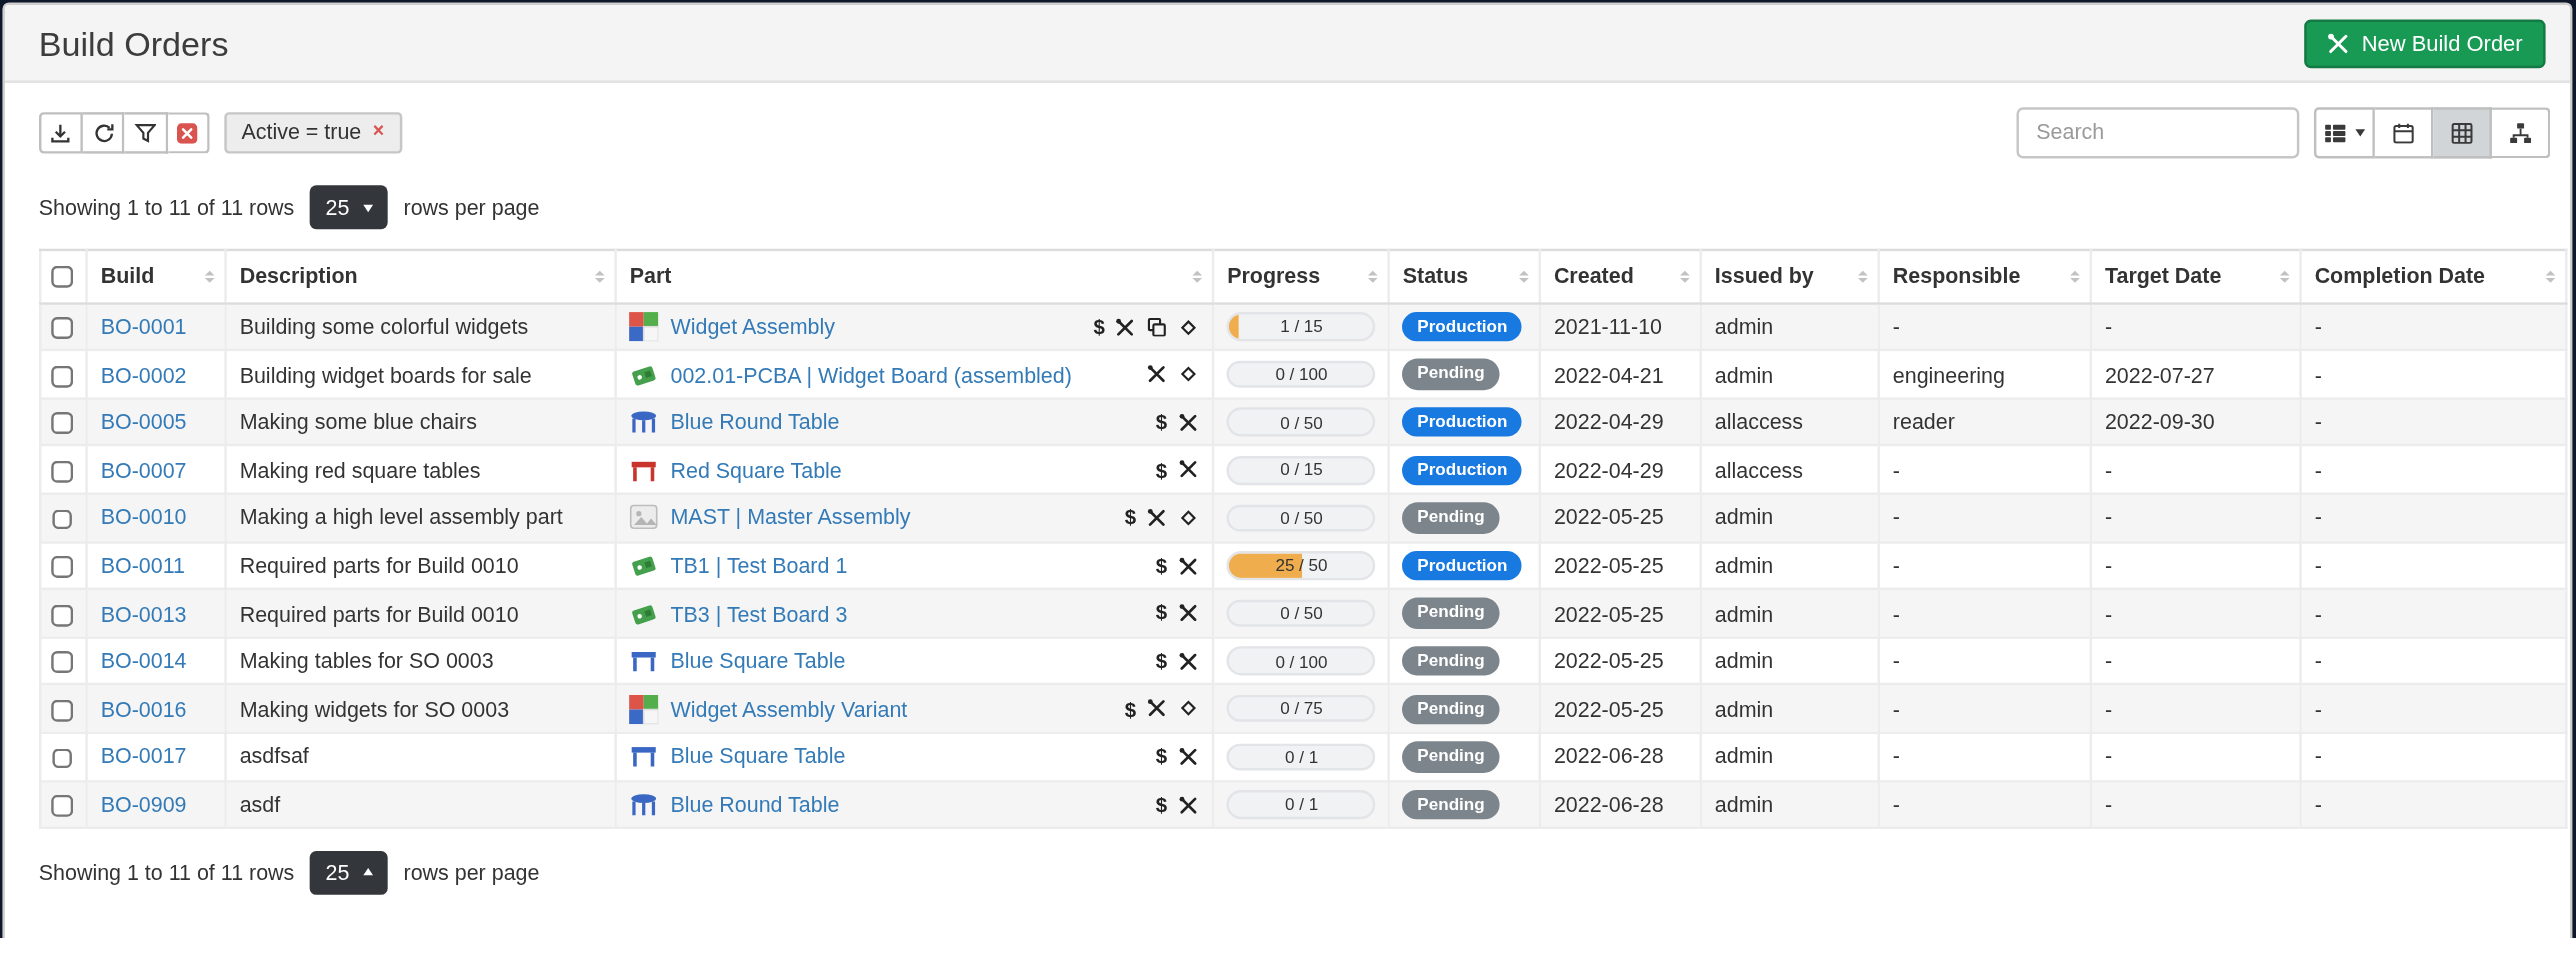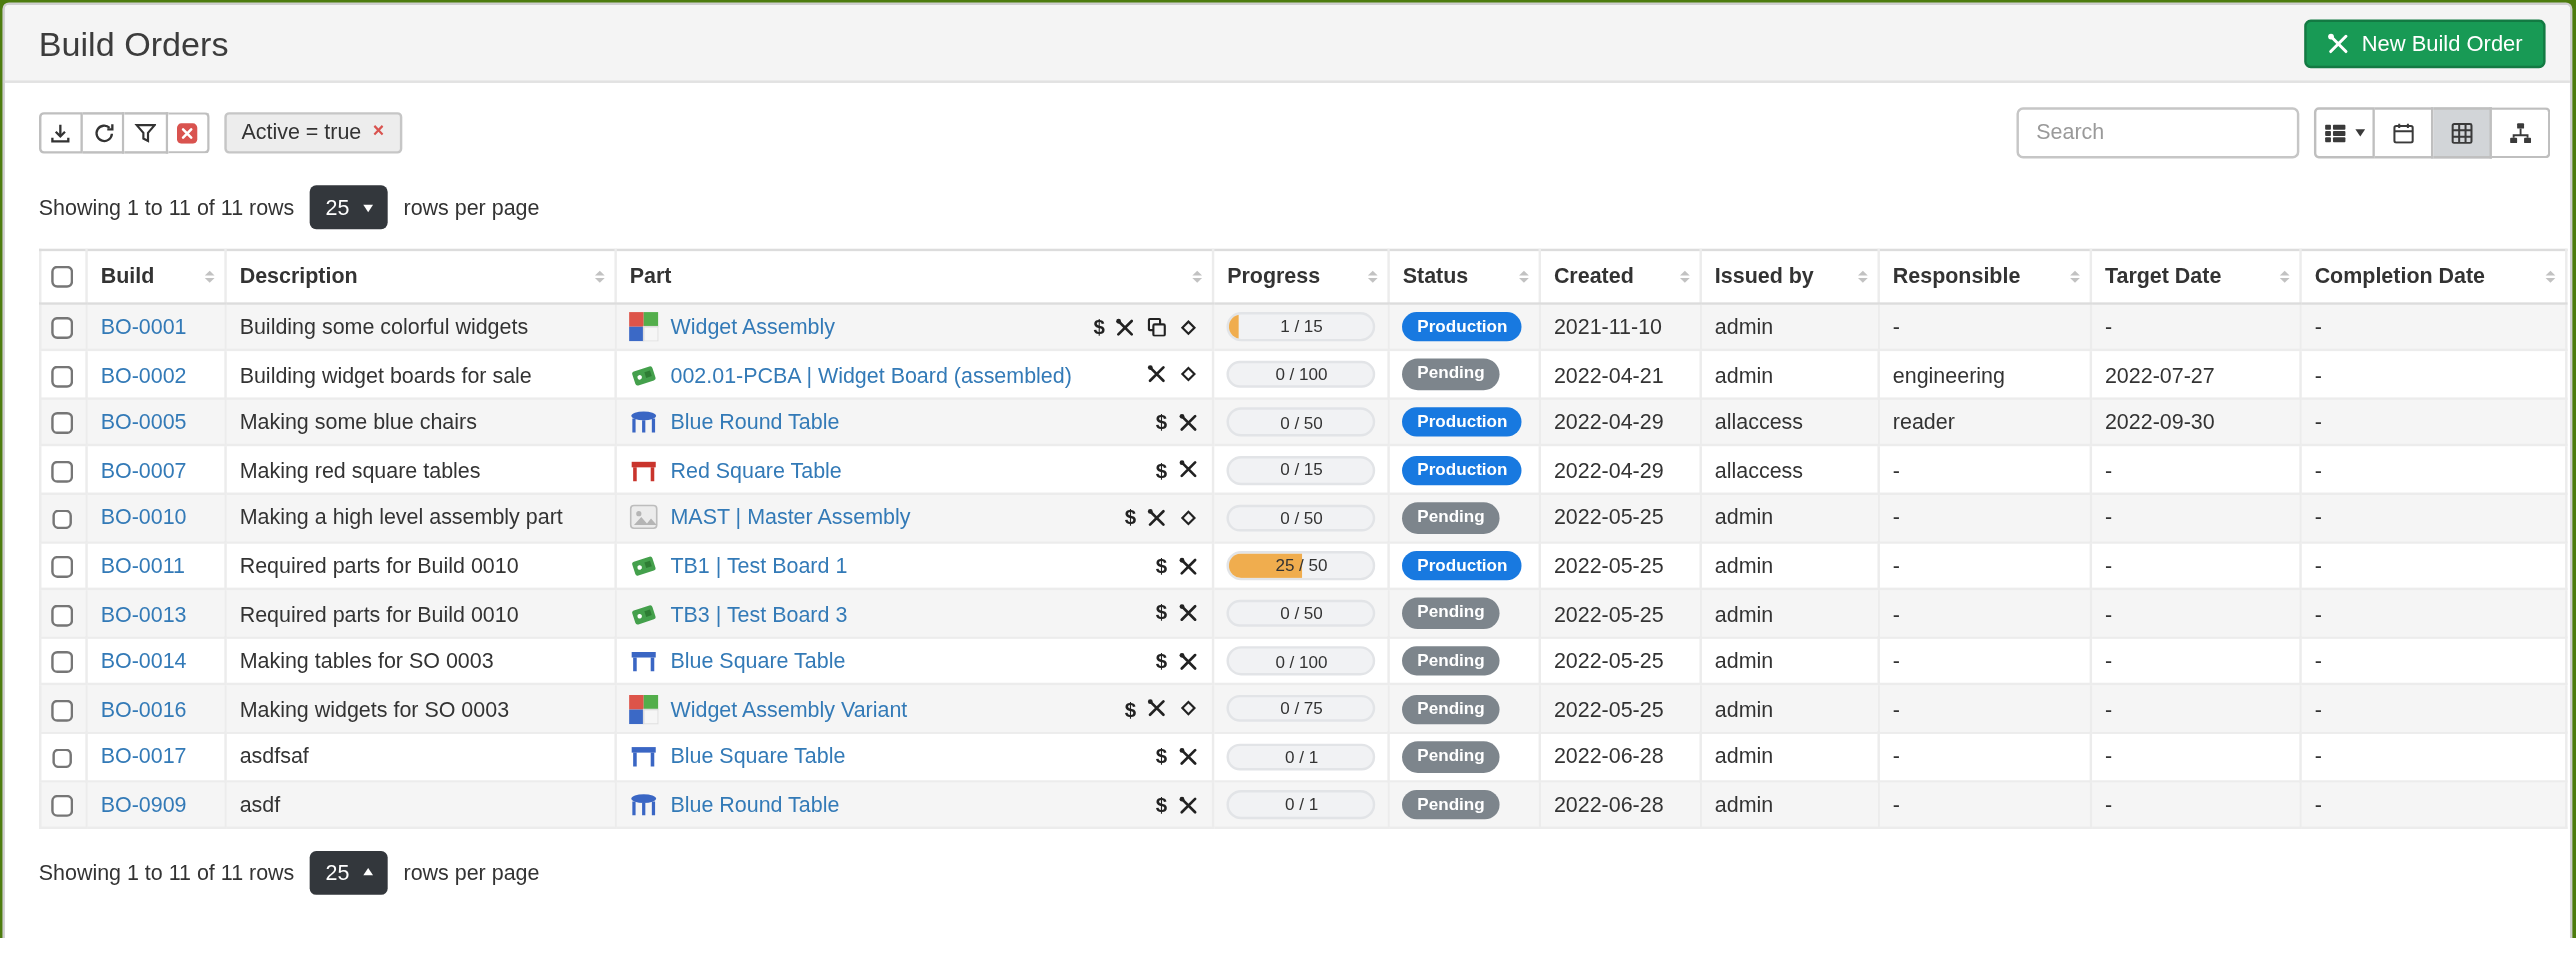--- a/index.html
+++ b/index.html
@@ -2,21 +2,21 @@
 <html style="--link: #337ab7; --green: #189a55; --prod: #1879e0; --pend: #7d858c; --warn: #f0ad4e; --danger: #d9534f;font-size:10.8px"><head>
 <meta charset="utf-8">
 <style>
   :root{
     --link:#337ab7; --green:#189a55; --prod:#1879e0; --pend:#7d858c;
     --warn:#f0ad4e; --danger:#d9534f;
   }
   *{box-sizing:border-box;}
   html,body{margin:0;padding:0;background:#fff;}
   body{width:2576px;height:958px;overflow:hidden;}
-  .viewport{width:2576px;height:938px;overflow:hidden;background:#4d7c0f;}
+  .viewport{width:2576px;height:938px;overflow:hidden;background:#0f172a;}
   .scale{width:1056px;height:393px;transform:scale(2.4383);transform-origin:0 0;
          font-family:"Liberation Sans",sans-serif;color:#333;}
   .card{position:absolute;left:1.4px;top:1.4px;width:1054px;height:391px;
         border:0.7px solid #cfcfcf;border-radius:2.7px;background:#fff;overflow:hidden;}
 
   
   .page-header{height:32px;background:#f4f4f4;border-bottom:0.7px solid #e2e2e2;
                display:flex;align-items:center;padding:0 10.8px 0 13.5px;}
   .page-header h1{margin:0;font-size:14px;font-weight:500;color:#3c3c3c;}
   .btn-new{margin-left:auto;background:var(--green);border:0.7px solid #137a43;color:#fff;

